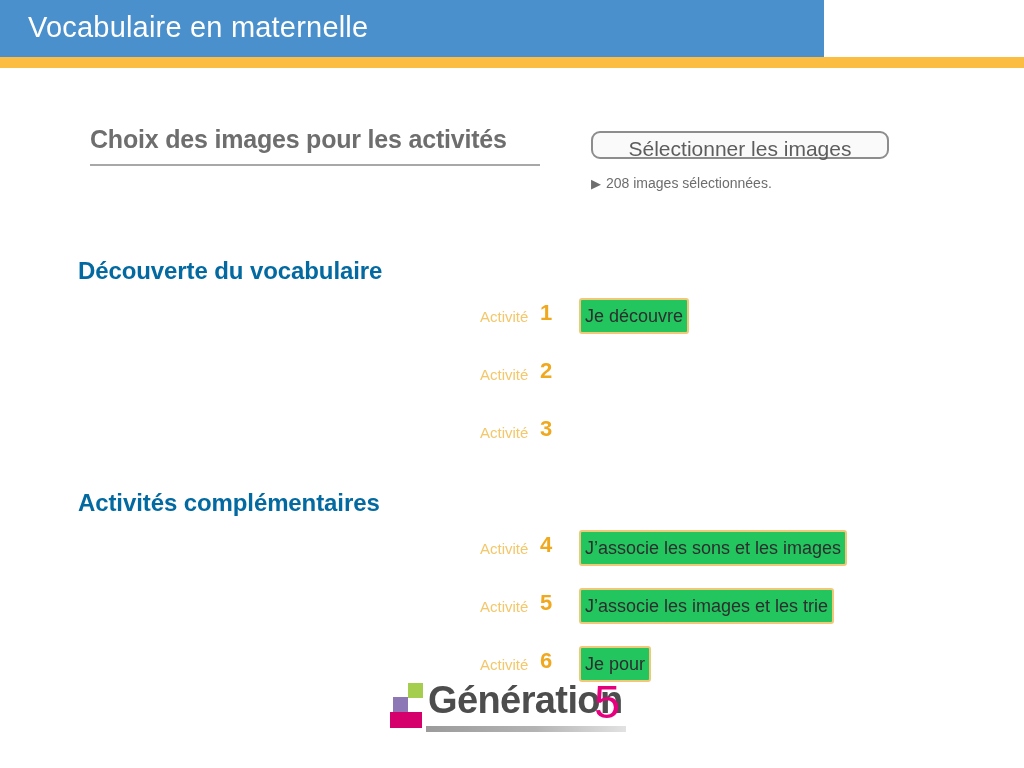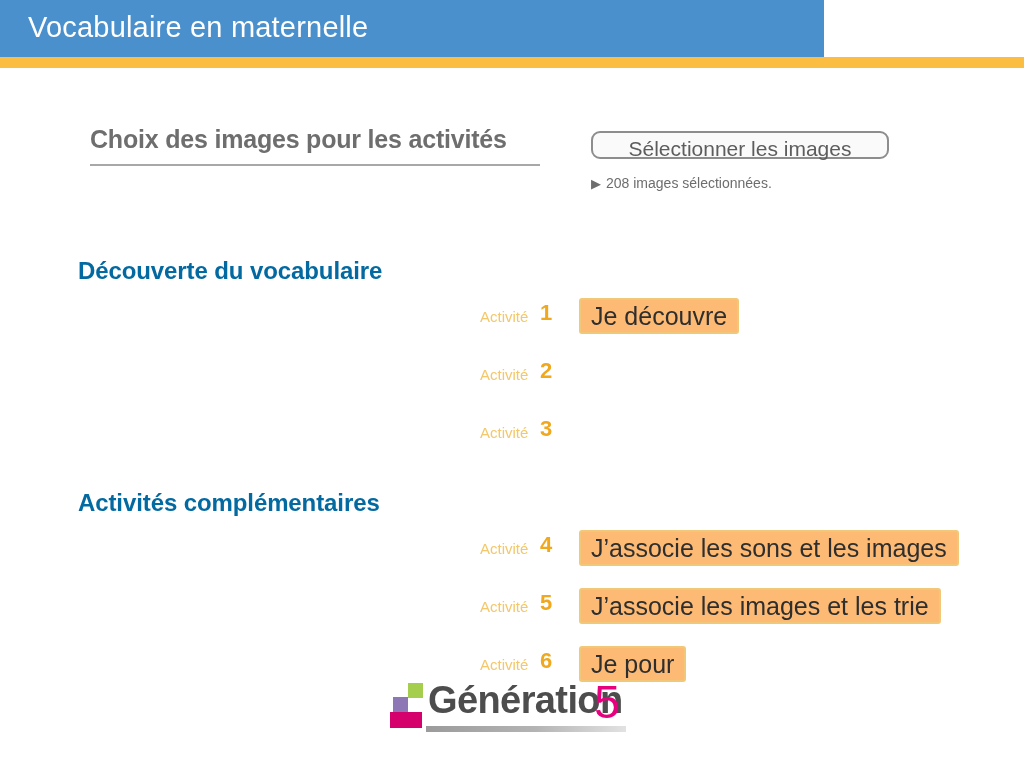--- a/index.html
+++ b/index.html
@@ -143,28 +143,28 @@
     font-size: 22px;
     font-weight: bold;
     color: #f0a81e;
     white-space: nowrap;
   }
   .activity-button {
     position: absolute;
     left: 99px;
     top: 4px;
     display: inline-block;
-    background: #fdba74;
+    background: #22c55e;
     border: 2px solid #f0c878;
     border-radius: 3px;
     box-sizing: border-box;
     height: 36px;
-    padding: 0 10px;
+    padding: 0 4px;
     color: #2e2e2e;
-    font-size: 25px;
+    font-size: 18px;
     line-height: 32px;
     white-space: nowrap;
     cursor: pointer;
   }
 
   
   #footer-logo {
     position: absolute;
     left: 386px;
     top: 678px;

